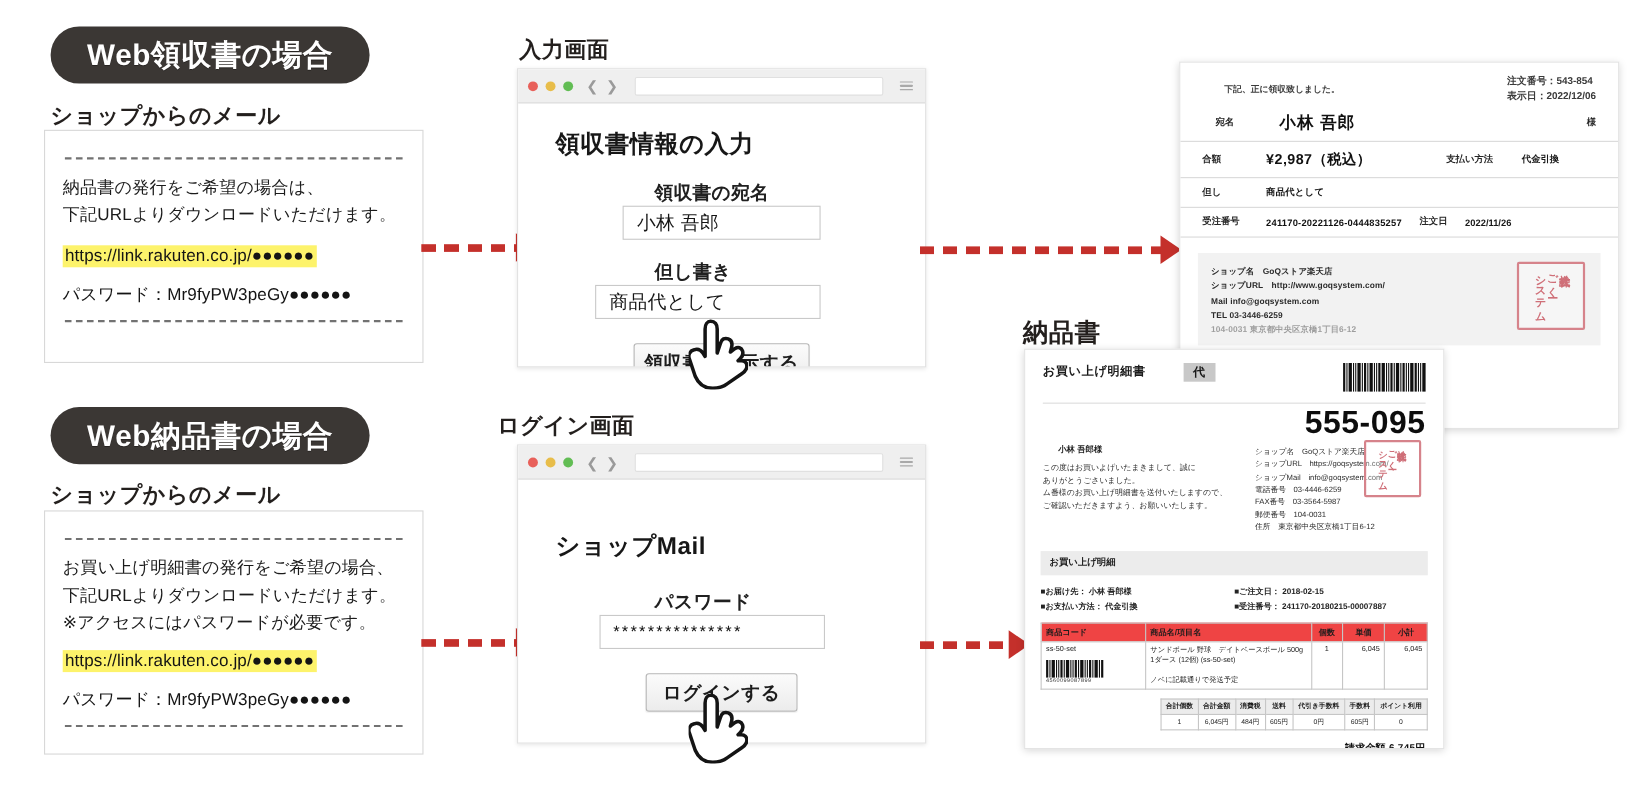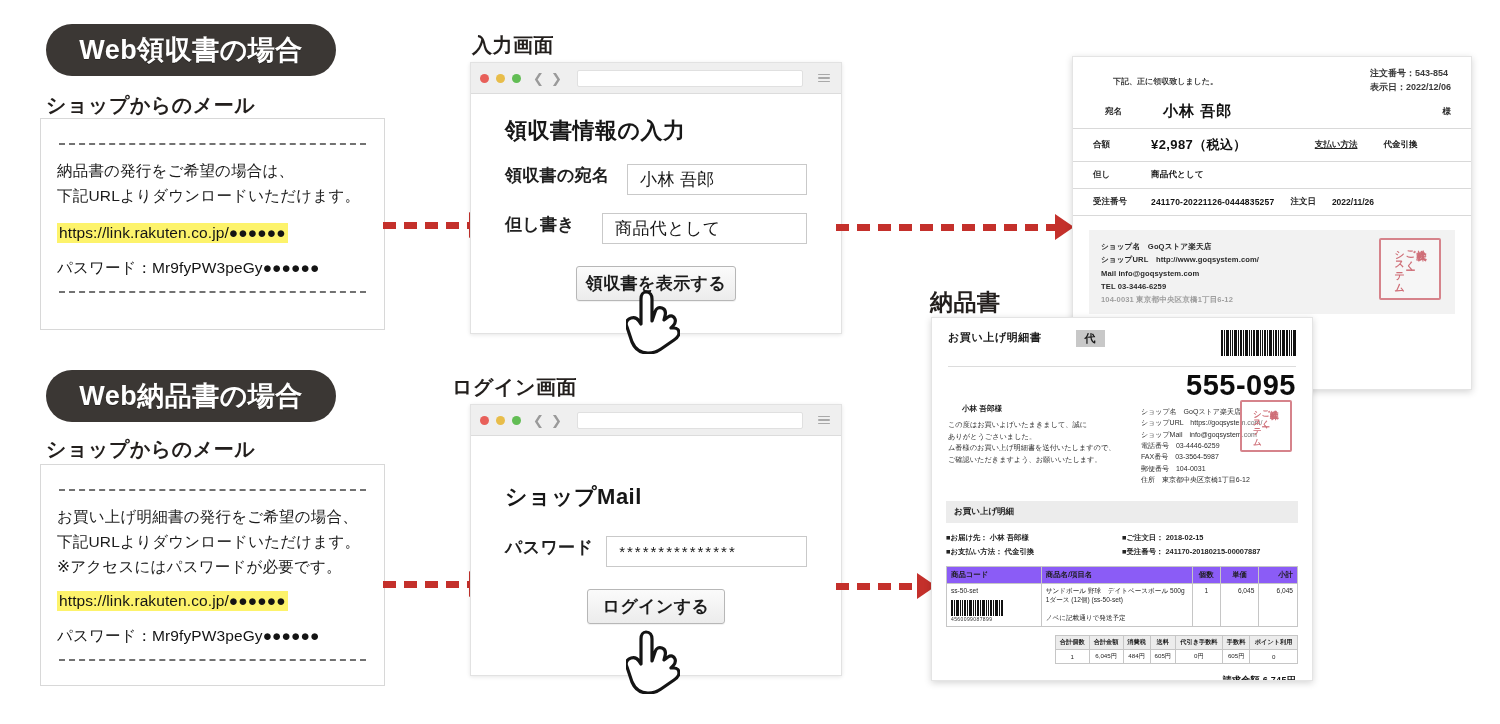--- a/index.html
+++ b/index.html
@@ -85,21 +85,21 @@
   .dot.y{background:#e8bd4a;}
   .dot.g{background:#62bd54;}
   .navarrows{display:flex;gap:7px;margin-left:5px;color:#9a9a9a;font-size:13px;line-height:1;}
   .br-url{
     flex:1;height:15px;background:#ffffff;border:1px solid #e0e0e0;border-radius:2px;margin:0 8px;
   }
   .hamb{display:flex;flex-direction:column;gap:2px;width:12px;margin-right:2px;}
   .hamb i{display:block;height:1.5px;background:#a9a9a9;border-radius:1px;}
   .br-body{padding:22px 34px 26px 34px;}
   .br-title{font-size:22px;font-weight:bold;letter-spacing:.5px;color:#171717;}
-  .frow{display:flex;margin-top:18px;}
+  .frow{display:flex;align-items:center;margin-top:18px;flex-direction:column;}
   .flabel{font-size:17px;font-weight:bold;color:#202020;letter-spacing:.3px;}
   .finput{
     border:1px solid #c9c9c9;background:#fff;box-sizing:border-box;
     display:flex;align-items:center;padding:0 12px;
     font-size:17px;color:#151515;letter-spacing:.4px;
   }
   .fbtn{
     margin:22px auto 0 auto;
     display:flex;align-items:center;justify-content:center;
     background:linear-gradient(#fbfbfb,#ececec);
@@ -173,21 +173,21 @@
     border:2px solid #d6838b;border-radius:2px;
     display:flex;flex-direction:row-reverse;justify-content:center;gap:0px;
     padding:2px;box-sizing:border-box;background:rgba(255,255,255,.30);
   }
   .seal2 span{writing-mode:vertical-rl;font-size:8.5px;font-weight:bold;color:#cf6f78;letter-spacing:-.5px;line-height:1;}
   .dn-bar{background:#ececec;margin:16px 14px 0 14px;padding:5px 8px;font-size:8.5px;font-weight:bold;color:#1c1c1c;}
   .dn-info{display:flex;margin:8px 14px 0 14px;}
   .dn-info div{font-size:7.4px;line-height:1.8;color:#242424;font-weight:bold;white-space:nowrap;}
   .dn-info .c1{width:50%;}
   .tbl{margin:8px 14px 0 14px;width:calc(100% - 28px);border-collapse:collapse;}
-  .tbl th{background:#8b5cf6;border:1px solid #c6c6c6;font-size:7.4px;font-weight:bold;color:#1c1c1c;padding:3px 4px;text-align:left;}
+  .tbl th{background:#ef4444;border:1px solid #c6c6c6;font-size:7.4px;font-weight:bold;color:#1c1c1c;padding:3px 4px;text-align:left;}
   .tbl td{border:1px solid #c6c6c6;font-size:6.6px;color:#262626;padding:3px 4px;vertical-align:top;}
   .tbl td.c{text-align:center;}
   .tbl td.r{text-align:right;}
   .bcsm{display:flex;align-items:flex-end;gap:1px;height:16px;margin-top:6px;}
   .bcsm i{display:block;width:1px;background:#111;height:100%;}
   .bcnum{font-size:5px;color:#333;letter-spacing:.4px;}
   .tbl2{margin:8px 14px 0 auto;border-collapse:collapse;width:64%;}
   .tbl2 th{background:#ececec;border:1px solid #c6c6c6;font-size:6.2px;font-weight:bold;color:#1c1c1c;padding:2px 3px;text-align:center;}
   .tbl2 td{border:1px solid #c6c6c6;font-size:6.2px;color:#262626;padding:2px 3px;text-align:center;}
   .dn-total{text-align:right;font-size:9px;font-weight:bold;color:#121212;margin:10px 16px 0 0;letter-spacing:.3px;}
@@ -274,21 +274,21 @@
 
     <div class="rc-row" style="margin-top:8px;padding-left:32px;">
       <div class="rc-k">宛名</div>
       <div class="rc-v">小林 吾郎</div>
       <div class="rc-tail">様</div>
     </div>
 
     <div class="rc-row">
       <div class="rc-k">合額</div>
       <div class="rc-v mid">¥2,987（税込）</div>
-      <div class="rc-k2" style="margin-left:68px;text-decoration:underline;">支払い方法</div>
+      <div class="rc-k2" style="margin-left:68px;">支払い方法</div>
       <div class="rc-v2">代金引換</div>
     </div>
 
     <div class="rc-row">
       <div class="rc-k">但し</div>
       <div class="rc-v sm">商品代として</div>
     </div>
 
     <div class="rc-row">
       <div class="rc-k">受注番号</div>
@@ -450,21 +450,21 @@
       </div>
     </div>
 
     <table class="tbl">
       <thead>
         <tr>
           <th style="width:27%">商品コード</th>
           <th>商品名/項目名</th>
           <th style="width:8%;text-align:center">個数</th>
           <th style="width:11%;text-align:center">単価</th>
-          <th style="width:11%;text-align:right">小計</th>
+          <th style="width:11%;text-align:center">小計</th>
         </tr>
       </thead>
       <tbody>
         <tr>
           <td>
             <span>ss-50-set</span>
             <div class="bcsm">
               <i style="width:2px"></i>
                 <i></i>
                 <i style="width:3px"></i>

